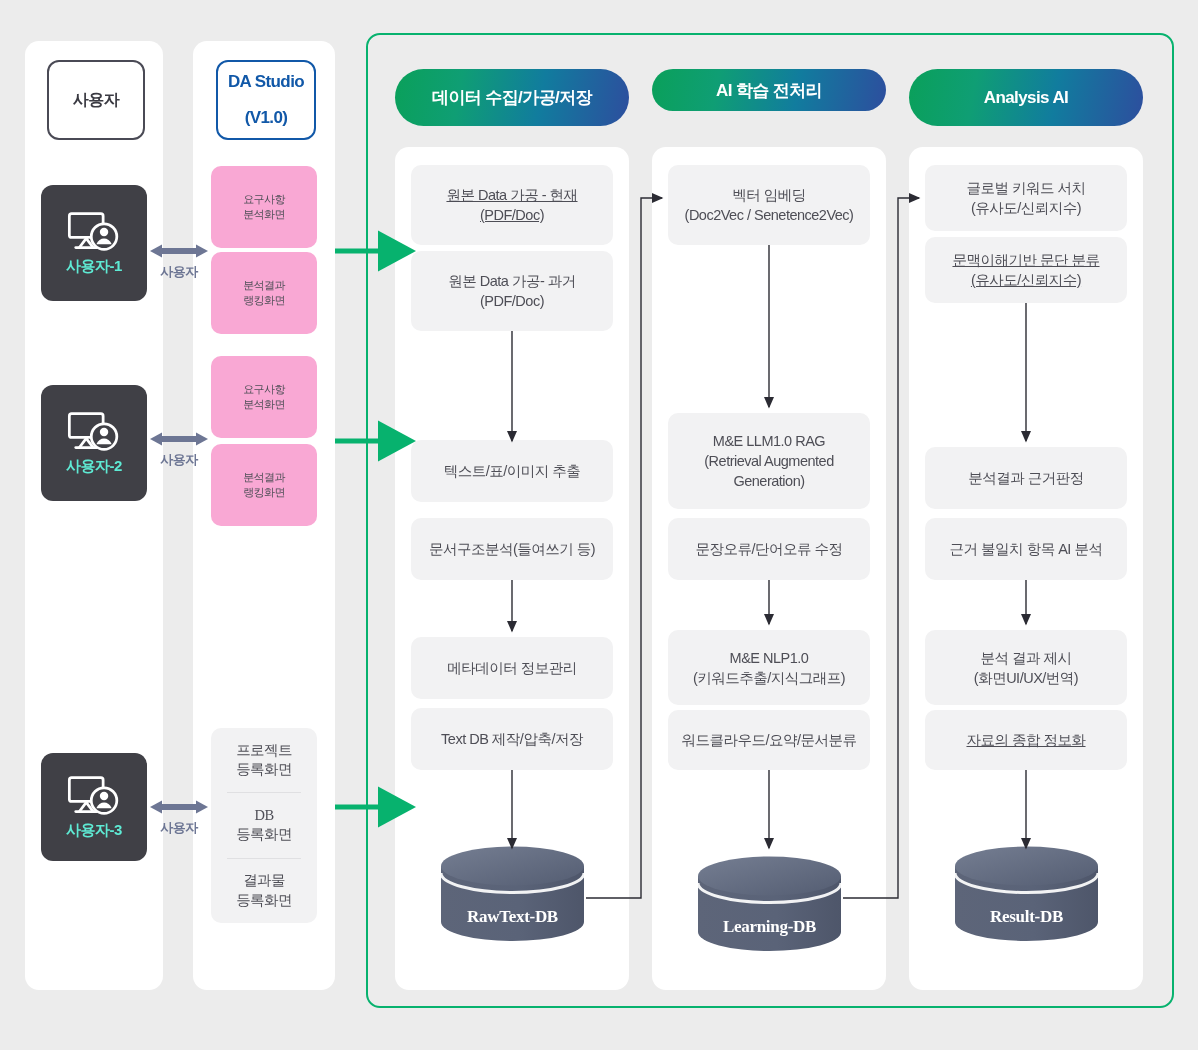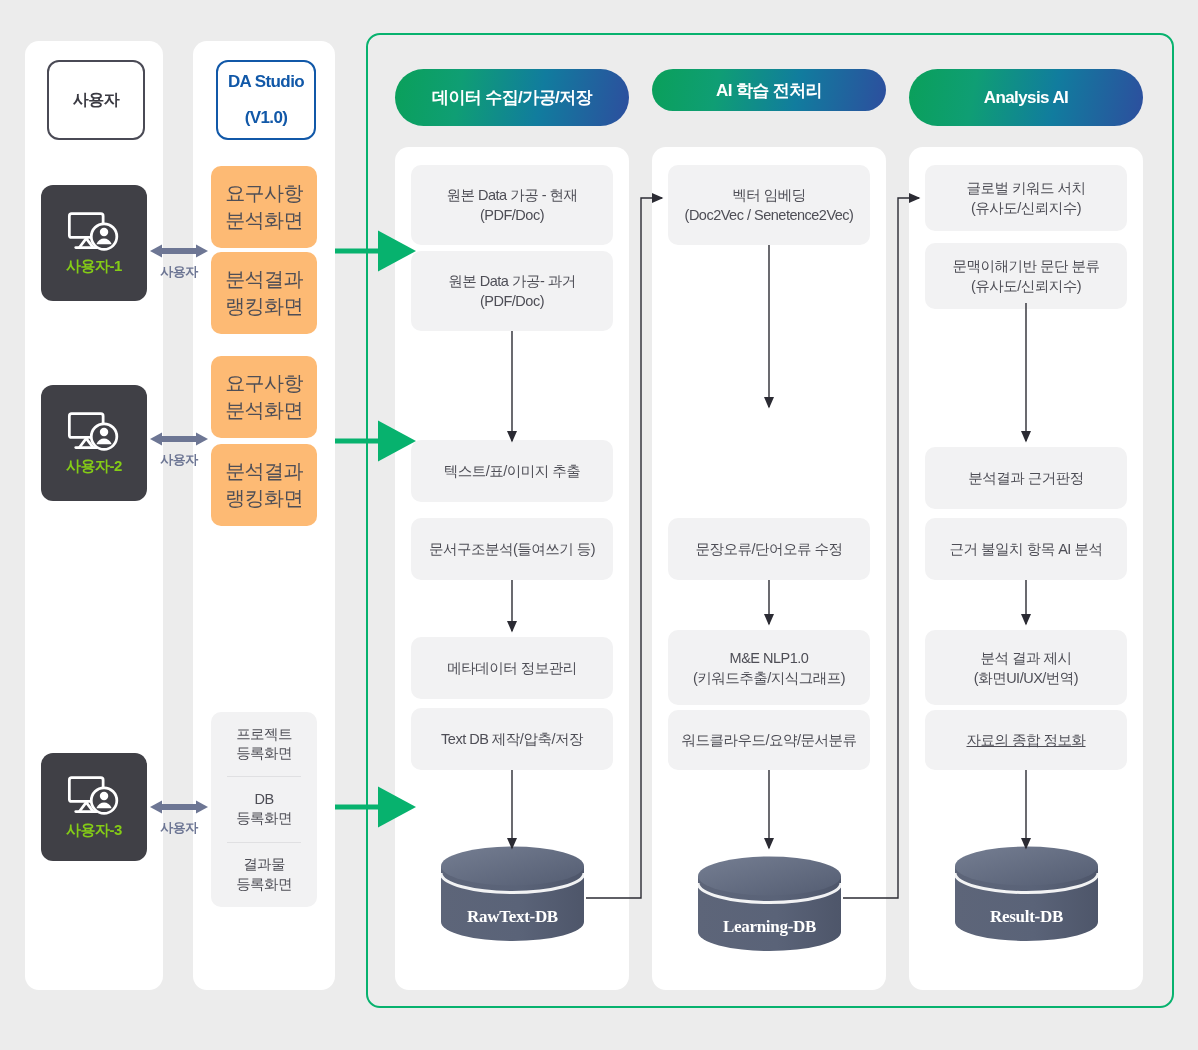--- a/index.html
+++ b/index.html
@@ -23,41 +23,41 @@
     border:2px solid #4a4a55;border-radius:12px;background:#fff;
     display:flex;align-items:center;justify-content:center;
     font-weight:bold;font-size:16px;color:#3a3a42;letter-spacing:-0.5px;
   }
   .user-node{
     position:absolute;background:#404046;border-radius:12px;
     display:flex;flex-direction:column;align-items:center;justify-content:center;
     color:#ffffff;
   }
   .user-node .ulabel{
-    font-size:15px;font-weight:bold;letter-spacing:-0.5px;margin-top:4px;color:#84cc16;
+    font-size:15px;font-weight:bold;letter-spacing:-0.5px;margin-top:4px;color:#5eead4;
   }
   .user-icon{width:56px;height:42px;display:block;}
 
   
   .bidir{position:absolute;display:flex;flex-direction:column;align-items:center;}
   .bidir svg{display:block;}
   .bidir .blabel{
     font-size:13px;color:#6d7694;font-weight:bold;margin-top:1px;letter-spacing:-0.5px;
   }
 
   
   .da-title-box{
     position:absolute;border:2px solid #1158a8;border-radius:12px;background:#fff;
     display:flex;flex-direction:column;align-items:center;justify-content:center;
     color:#1158a8;font-weight:bold;font-size:17px;line-height:1.18;letter-spacing:-0.6px;
   }
   .da-box{
-    position:absolute;background:#fdba74;border-radius:10px;
+    position:absolute;background:#f9a8d4;border-radius:10px;
     display:flex;align-items:center;justify-content:center;text-align:center;
-    font-size:20px;color:#4e4e56;line-height:1.35;letter-spacing:-0.6px;
+    font-size:11px;color:#4e4e56;line-height:1.35;letter-spacing:-0.6px;
     padding:0 6px;box-sizing:border-box;
   }
   .da-stack{
     position:absolute;background:#f2f2f3;border-radius:10px;
     display:flex;flex-direction:column;box-sizing:border-box;
   }
   .da-stack .seg{
     flex:1;display:flex;align-items:center;justify-content:center;text-align:center;
     font-size:14.5px;color:#4e4e56;line-height:1.35;letter-spacing:-0.6px;
   }
@@ -205,21 +205,21 @@
       <span>분석화면</span>
     </span>
   </div>
   <div class="da-box" style="left:211px;top:444px;width:106px;height:82px;">
     <span>
       <span>분석결과</span><br>
       <span>랭킹화면</span>
     </span>
   </div>
 
-  <div class="da-stack" style="left:211px;top:712px;width:106px;height:195px;">
+  <div class="da-stack" style="left:211px;top:728px;width:106px;height:195px;font-family:Liberation Serif, serif;">
     <div class="seg">
       <span>
         <span>프로젝트</span><br>
         <span>등록화면</span>
       </span>
     </div>
     <div class="sep"></div>
     <div class="seg">
       <span>
         <span>DB</span><br>
@@ -238,21 +238,21 @@
   <div class="pill" style="left:395px;top:69px;width:234px;height:57px;">
     <span>데이터 수집/가공/저장</span>
   </div>
   <div class="pill" style="left:652px;top:69px;width:234px;height:42px;">
     <span>AI 학습 전처리</span>
   </div>
   <div class="pill" style="left:909px;top:69px;width:234px;height:57px;">
     <span>Analysis AI</span>
   </div>
 
-  <div class="pbox" style="left:411px;top:165px;width:202px;height:80px;">
+  <div class="pbox" style="left:411px;top:165px;width:202px;height:80px;text-decoration:underline;">
     <span>
       <span>원본 Data 가공 - 현재</span><br>
       <span>(PDF/Doc)</span>
     </span>
   </div>
   <div class="pbox" style="left:411px;top:251px;width:202px;height:80px;">
     <span>
       <span>원본 Data 가공- 과거</span><br>
       <span>(PDF/Doc)</span>
     </span>
@@ -269,40 +269,47 @@
   <div class="pbox" style="left:411px;top:708px;width:202px;height:62px;">
     <span>Text DB 제작/압축/저장</span>
   </div>
 
   <div class="pbox" style="left:668px;top:165px;width:202px;height:80px;">
     <span>
       <span>벡터 임베딩</span><br>
       <span>(Doc2Vec / Senetence2Vec)</span>
     </span>
   </div>
+  <div class="pbox" style="left:668px;top:413px;width:202px;height:96px;">
+    <span>
+      <span>M&amp;E LLM1.0 RAG</span><br>
+      <span>(Retrieval Augmented</span><br>
+      <span>Generation)</span>
+    </span>
+  </div>
   <div class="pbox" style="left:668px;top:518px;width:202px;height:62px;">
     <span>문장오류/단어오류 수정</span>
   </div>
   <div class="pbox" style="left:668px;top:630px;width:202px;height:75px;">
     <span>
       <span>M&amp;E NLP1.0</span><br>
       <span>(키워드추출/지식그래프)</span>
     </span>
   </div>
   <div class="pbox" style="left:668px;top:710px;width:202px;height:60px;">
     <span>워드클라우드/요약/문서분류</span>
   </div>
 
   <div class="pbox" style="left:925px;top:165px;width:202px;height:66px;">
     <span>
       <span>글로벌 키워드 서치</span><br>
       <span>(유사도/신뢰지수)</span>
     </span>
   </div>
-  <div class="pbox" style="left:925px;top:243px;width:202px;height:66px;">
+  <div class="pbox" style="left:925px;top:237px;width:202px;height:66px;text-decoration:underline;">
     <span>
       <span>문맥이해기반 문단 분류</span><br>
       <span>(유사도/신뢰지수)</span>
     </span>
   </div>
   <div class="pbox" style="left:925px;top:447px;width:202px;height:62px;">
     <span>분석결과 근거판정</span>
   </div>
   <div class="pbox" style="left:925px;top:518px;width:202px;height:62px;">
     <span>근거 불일치 항목 AI 분석</span>

